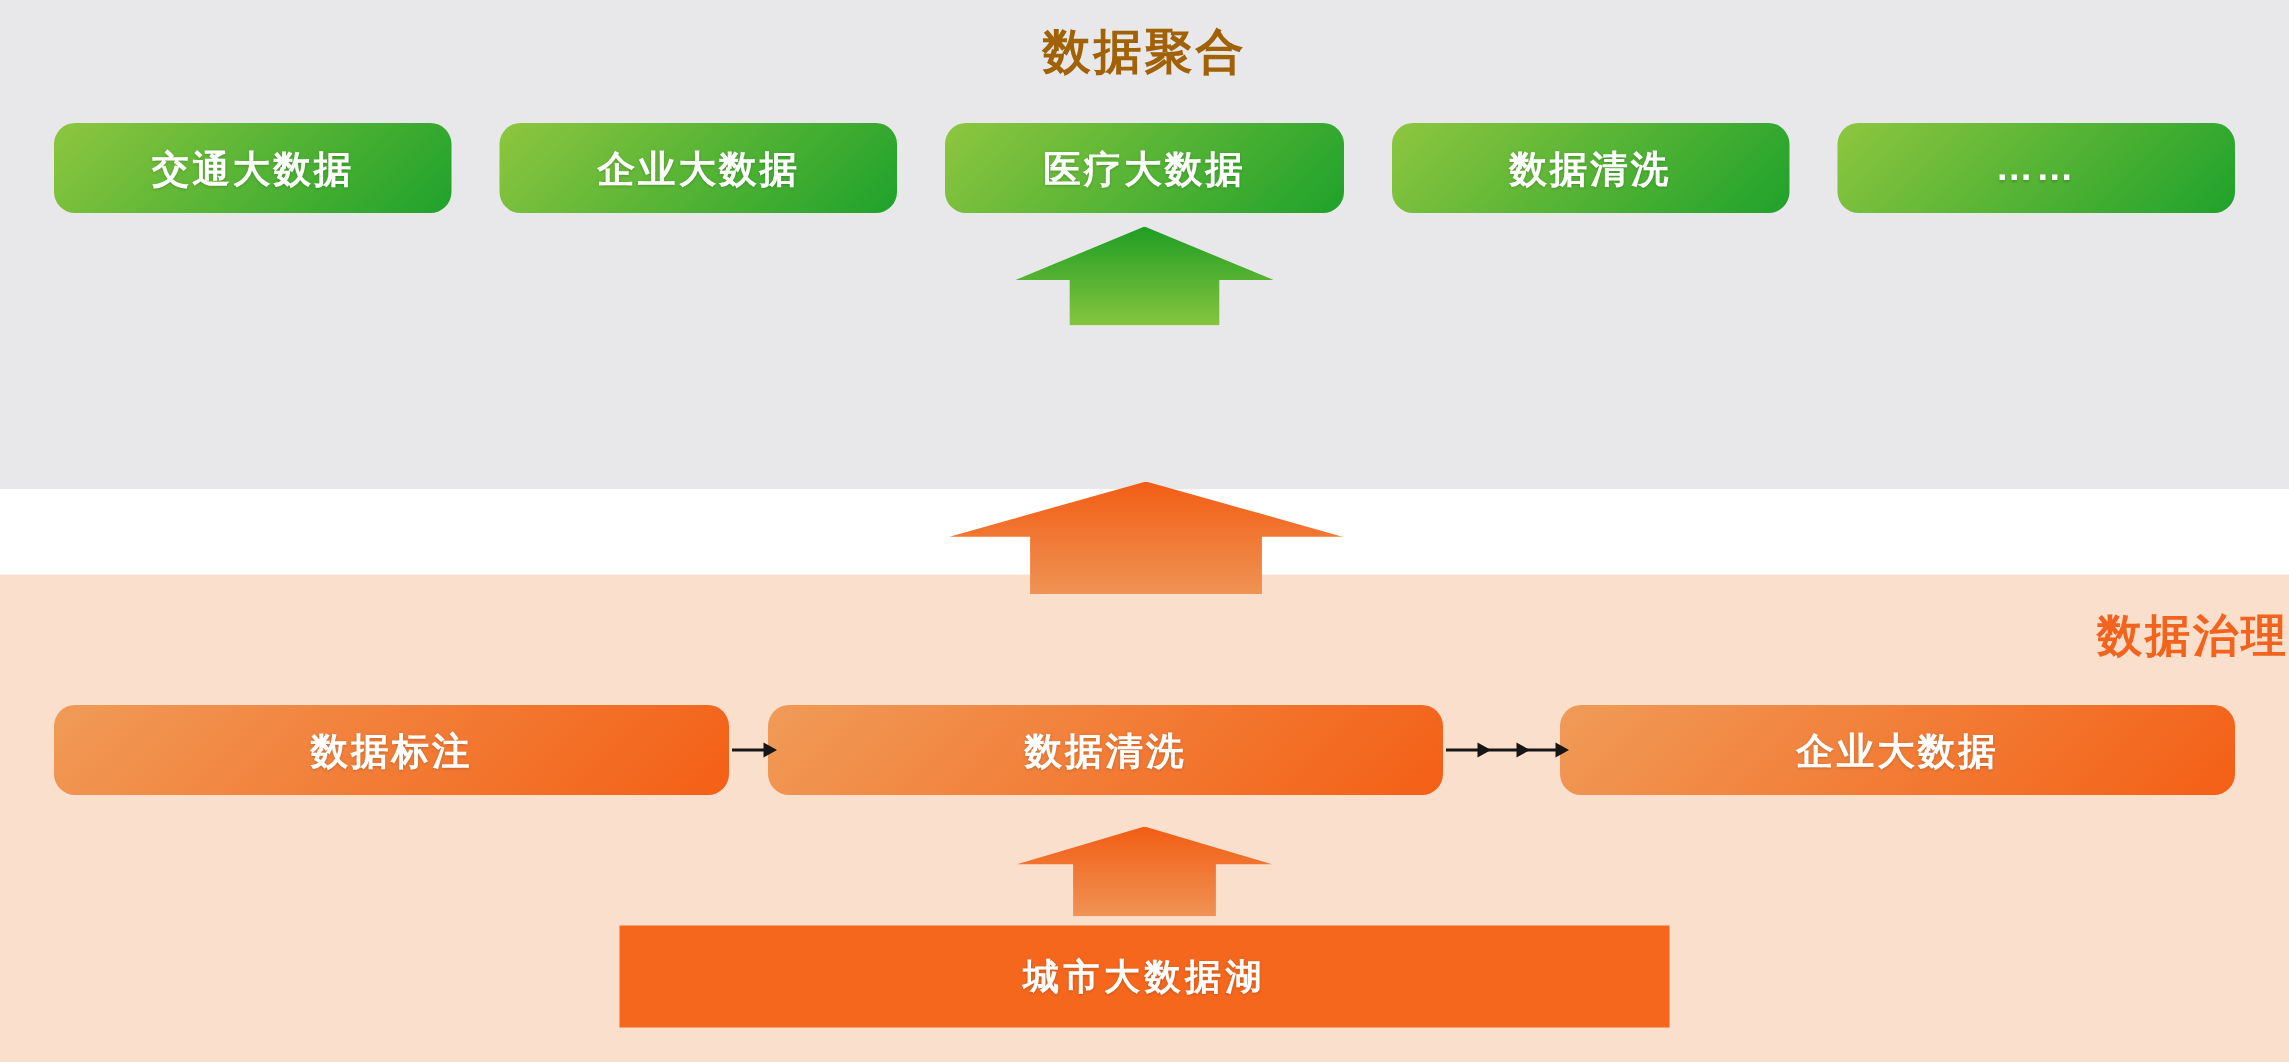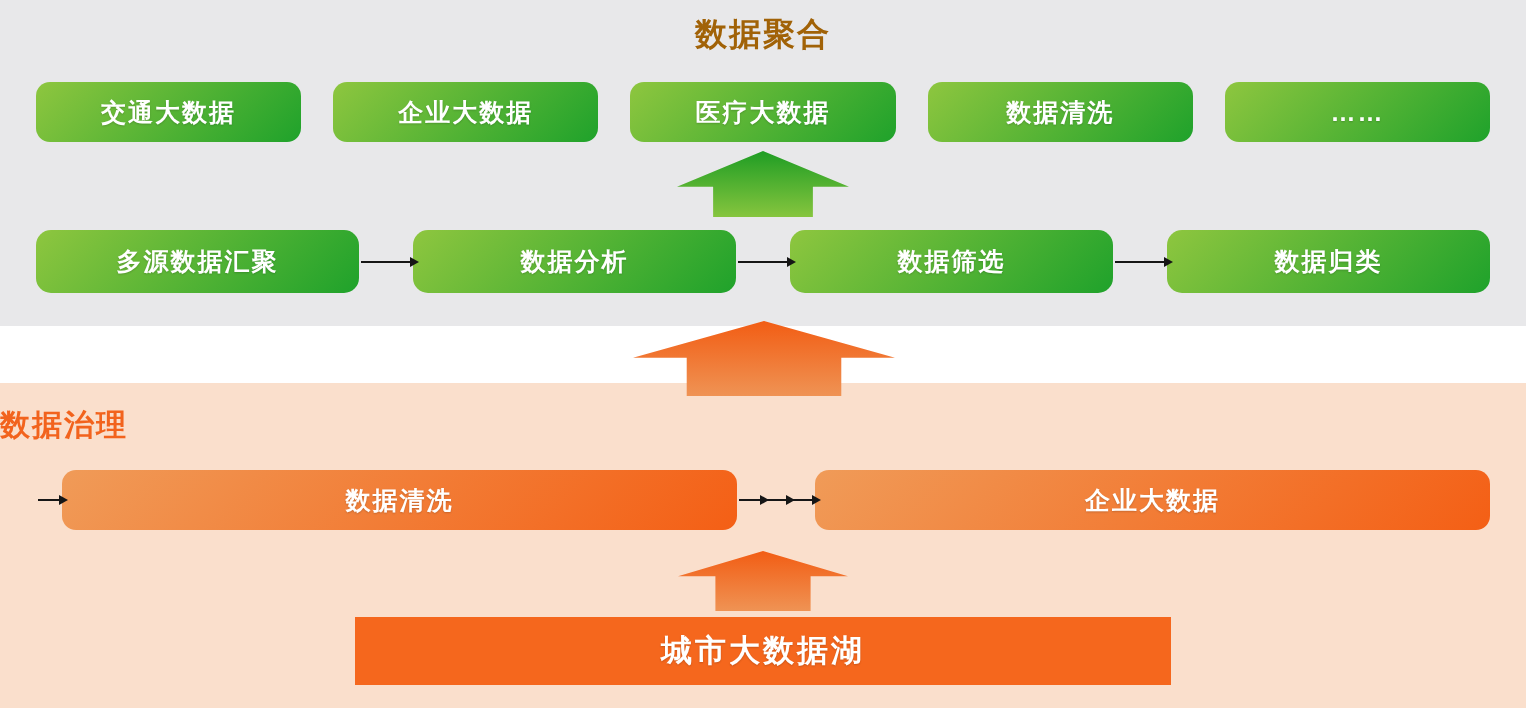--- a/index.html
+++ b/index.html
@@ -21,21 +21,21 @@
     background:var(--bg-peach,#fadfcc);
   }
   
   .title-top{
     padding-top:16px;height:37px;line-height:37px;
     text-align:center;font-size:32px;color:#a16207;
     letter-spacing:2px;
   }
   .title-bottom{
     padding-top:22px;height:40px;line-height:40px;
-    text-align:left;font-size:30px;color:var(--title-orange,#f2631d);
+    text-align:right;font-size:30px;color:var(--title-orange,#f2631d);
     letter-spacing:2px;
   }
   
   .row{display:flex;align-items:center;padding:0 36px;}
   .row1{margin-top:29px;height:60px;gap:32px;}
   .row2{margin-top:13px;height:63px;}
   .row3{margin-top:25px;height:60px;}
   .pill{
     flex:1;height:100%;
     border-radius:14px;
@@ -73,24 +73,24 @@
     clip-path:polygon(50% 0%,100% 49%,79.5% 49%,79.5% 100%,20.5% 100%,20.5% 49%,0% 49%);
     z-index:3;
   }
   .arrow-up-orange-small{
     width:170px;height:60px;margin:21px auto 0 auto;
     background:linear-gradient(180deg,#f25d14 0%,#ef9354 100%);
     clip-path:polygon(50% 0%,100% 42%,78% 42%,78% 100%,22% 100%,22% 42%,0% 42%);
   }
   
   .base-box{
-    width:816px;height:68px;margin:6px auto 0 auto;
+    width:700px;height:68px;margin:6px auto 0 auto;
     background:var(--base-orange,#f5671d);
     display:flex;align-items:center;justify-content:center;
-    color:#fff;font-size:31px;letter-spacing:3px;
+    color:#fff;font-size:24px;letter-spacing:3px;
     text-shadow:0 1px 2px rgba(0,0,0,.18);
   }
 </style>
 </head>
 <body>
 
 <div class="stage">
 
   <div class="section-top">
 
@@ -99,38 +99,30 @@
     <div class="row row1">
       <div class="pill pill-green">交通大数据</div>
       <div class="pill pill-green">企业大数据</div>
       <div class="pill pill-green">医疗大数据</div>
       <div class="pill pill-green">数据清洗</div>
       <div class="pill pill-green">……</div>
     </div>
 
     <div class="block-arrow arrow-up-green"></div>
 
-    <div class="row row2">
-      <div class="pill pill-green">多源数据汇聚</div>
-      <div class="harrow harrow-long"></div>
-      <div class="pill pill-green">数据分析</div>
-      <div class="harrow harrow-long"></div>
-      <div class="pill pill-green">数据筛选</div>
-      <div class="harrow harrow-long"></div>
-      <div class="pill pill-green">数据归类</div>
-    </div>
   </div>
 
   <div class="arrow-up-orange-mid"></div>
 
   <div class="section-bottom">
 
     <div class="title-bottom">数据治理</div>
 
     <div class="row row3">
+      <div class="pill pill-orange">数据标注</div>
       <div class="harrow harrow-short"></div>
       <div class="pill pill-orange">数据清洗</div>
       <div class="harrow harrow-short"></div>
       <div class="harrow harrow-short"></div>
       <div class="harrow harrow-short"></div>
       <div class="pill pill-orange">企业大数据</div>
     </div>
 
     <div class="block-arrow arrow-up-orange-small"></div>
 

